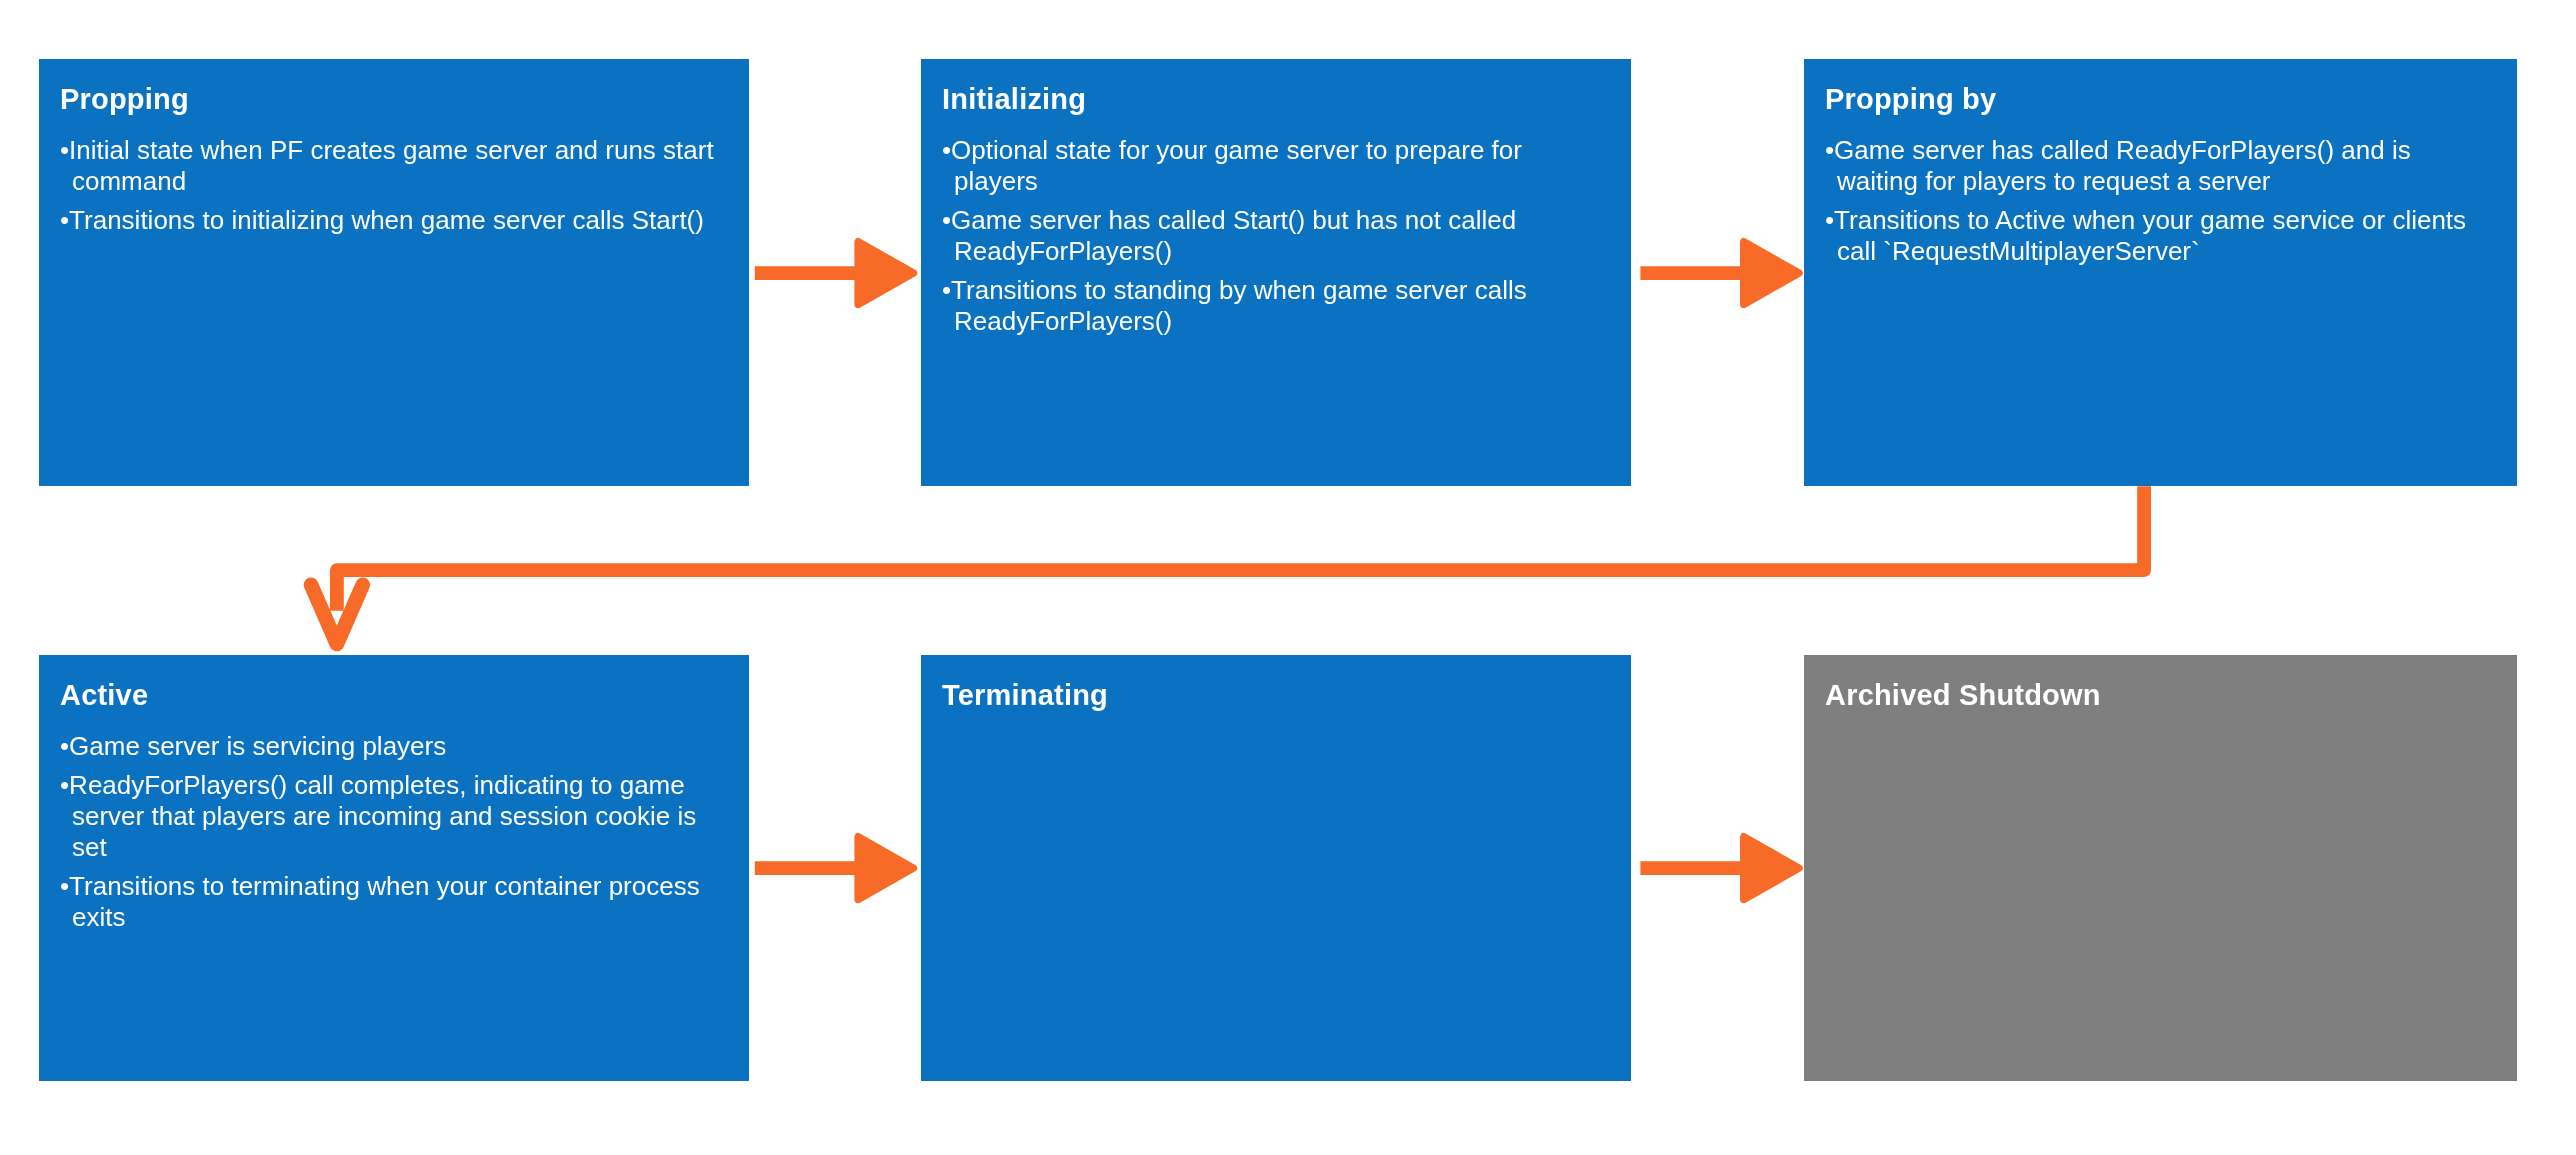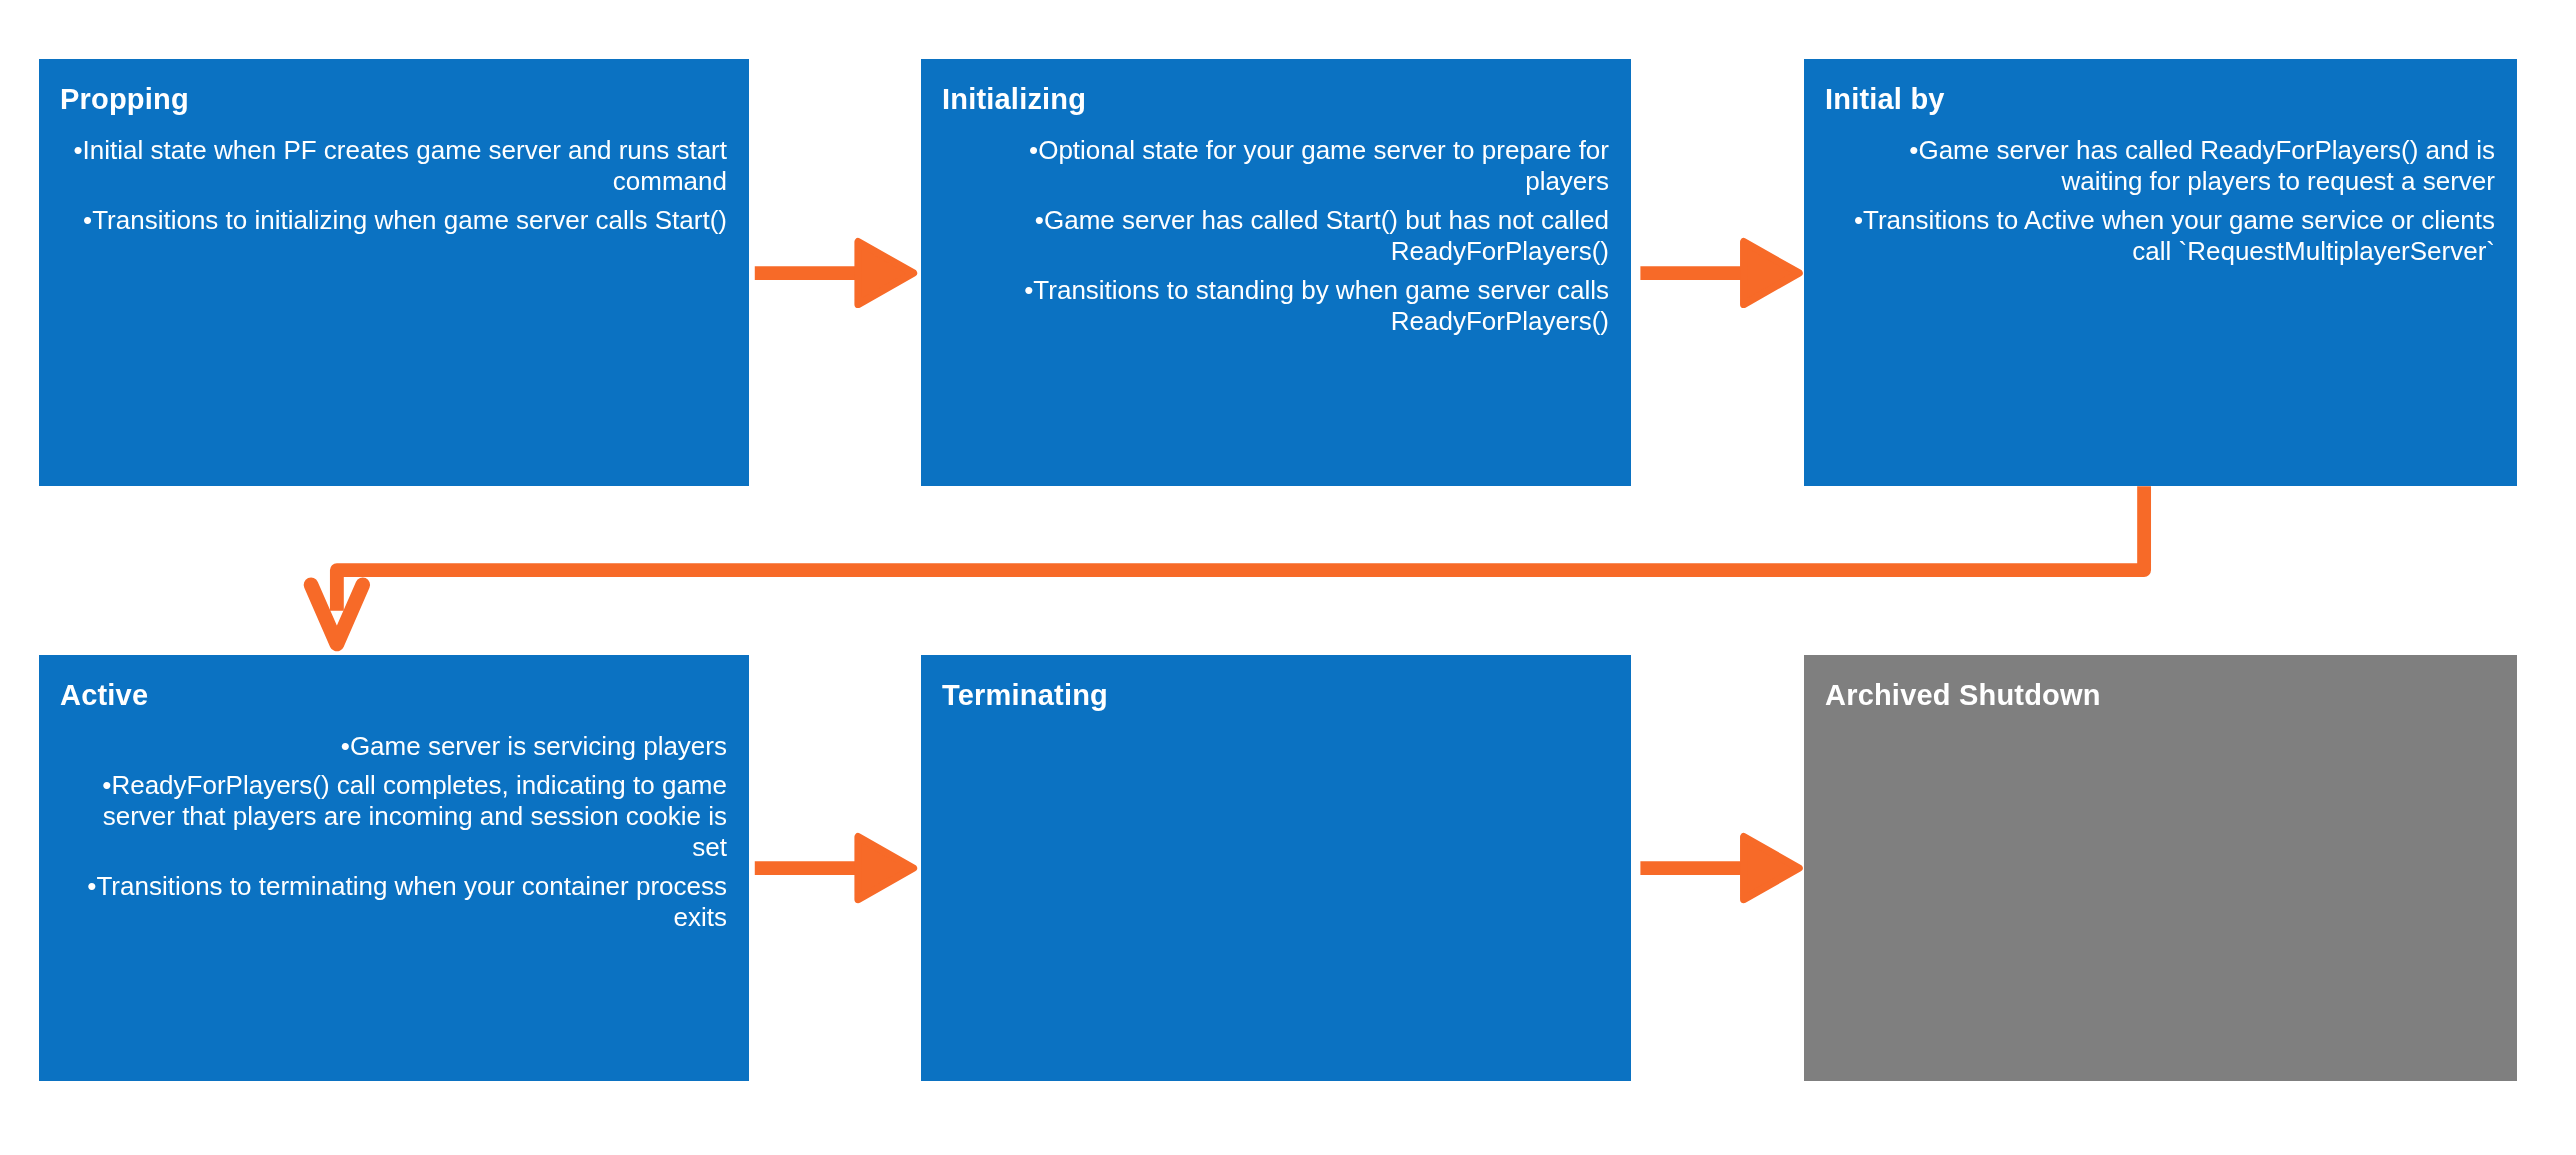--- a/index.html
+++ b/index.html
@@ -28,21 +28,20 @@
     font-size:29px;
     font-weight:700;
     line-height:37px;
     margin-bottom:16.6px;
     letter-spacing:0.2px;
   }
   .state-box ul{
     list-style:none;
     font-size:26px;
     line-height:31px;
-    text-align:right;
   }
   .state-box ul li{
     padding-left:12px;
     text-indent:-12px;
     margin-bottom:8.3px;
   }
   .state-box ul li::before{
     content:"\2022";
   }
 </style>
@@ -85,21 +84,21 @@
   <section class="state-box blue" style="left:921px;top:59px;width:710px;height:427px">
     <h2>Initializing</h2>
     <ul>
         <li>Optional state for your game server to prepare for players</li>
         <li>Game server has called Start() but has not called ReadyForPlayers()</li>
         <li>Transitions to standing by when game server calls ReadyForPlayers()</li>
       </ul>
   </section>
 
   <section class="state-box blue" style="left:1804px;top:59px;width:713px;height:427px">
-    <h2>Initial by</h2>
+    <h2>Propping by</h2>
     <ul>
         <li>Game server has called ReadyForPlayers() and is waiting for players to request a server</li>
         <li>Transitions to Active when your game service or clients call `RequestMultiplayerServer`</li>
       </ul>
   </section>
 
   <section class="state-box blue" style="left:39px;top:655px;width:710px;height:426px">
     <h2>Active</h2>
     <ul>
         <li>Game server is servicing players</li>

